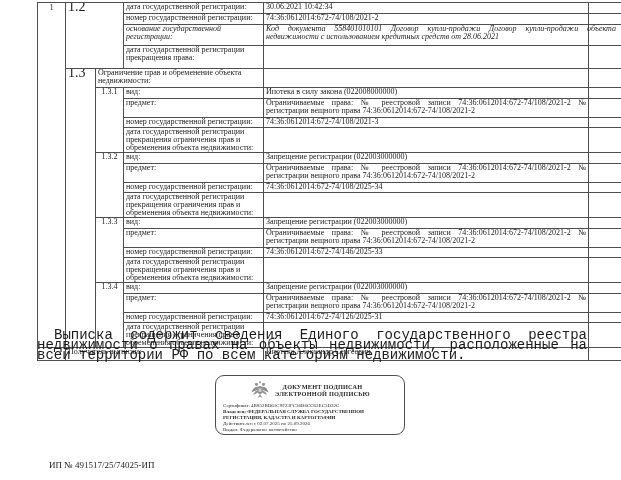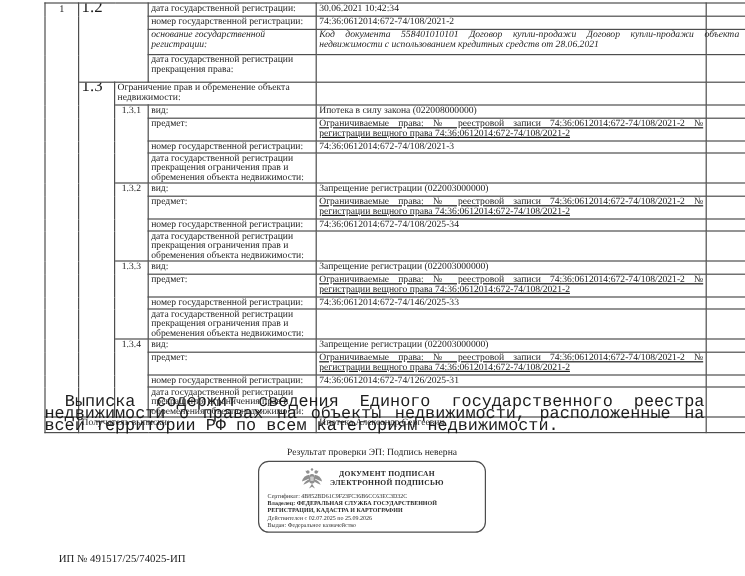--- a/index.html
+++ b/index.html
@@ -17,21 +17,21 @@
     border:1px solid #4e4e4e; padding:0 2px; vertical-align:top;
     overflow:hidden; word-wrap:break-word;
   }
   td.sliver { border-right:none !important; border-color:#7a7a7a; background:#fff; }
   td.num-main { text-align:center; vertical-align:middle; font-size:8.5px; }
   td.num-sec  { vertical-align:top; padding-top:3px; padding-left:3px; font-size:14px; }
   td.num-13   { vertical-align:middle; padding-left:4px; font-size:14px; }
   td.num-sub  { vertical-align:middle; padding-left:4px; font-size:8px;text-align:center; }
   td.label { }
   td.value { }
-  td.value-justify { text-align:justify;text-decoration:underline; }
+  td.value-justify { text-align:justify; }
   .overflow-txt { margin-right:-30px; text-align:justify; }
   tr.h10 td { height:10px; } tr.h20 td { height:20px;font-style:italic; } tr.h22 td { height:22px; }
   tr.h18 td { height:18px; } tr.h9 td { height:9px; }  tr.h24 td { height:24px;margin-top:32px; }
   tr.h12 td { height:12px; }
   .note {
     position:absolute; left:37px; top:330px; width:550px;
     font-size:14px; line-height:10px; text-align:justify; text-indent:17px;font-family:Liberation Mono, monospace;
   }
   .ep-wrap { position:absolute; left:215px; top:372px; width:190px; }
   .ep-result { font-size:8px; text-align:center; color:#222; }
@@ -188,21 +188,20 @@
         <td colspan="3" class="label">Получатель выписки:</td>
         <td class="value">Ипотека Александр Сергеевич</td>
         <td class="sliver"></td>
       </tr>
     </tbody>
   </table>
 
   <div class="note">Выписка содержит сведения Единого государственного реестра недвижимости о правах на объекты недвижимости, расположенные на всей территории РФ по всем категориям недвижимости.</div>
 
   <div class="ep-wrap">
-    <div class="ep-result">Результат проверки ЭП: Подпись неверна</div>
     <div class="stamp">
       <div class="stamp-head">
         <svg class="emblem" viewBox="0 0 32 32" aria-hidden="true">
           <g fill="#8f8f8f">
             <circle cx="16" cy="3.5" r="1.6"></circle>
             <circle cx="10.5" cy="7" r="2.3"></circle>
             <circle cx="21.5" cy="7" r="2.3"></circle>
             <path d="M10.5 6 L6.8 5.4 L9.8 8.2 Z"></path>
             <path d="M21.5 6 L25.2 5.4 L22.2 8.2 Z"></path>
             <ellipse cx="16" cy="16" rx="4.2" ry="6.5"></ellipse>

